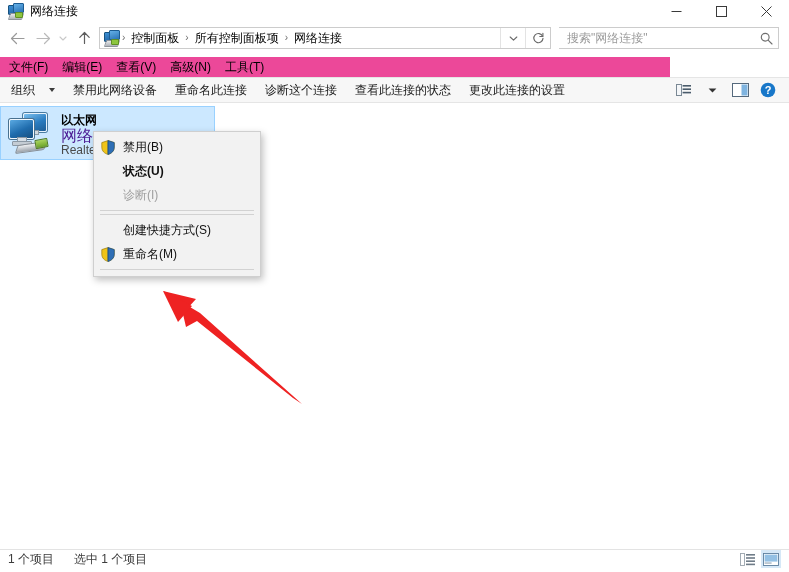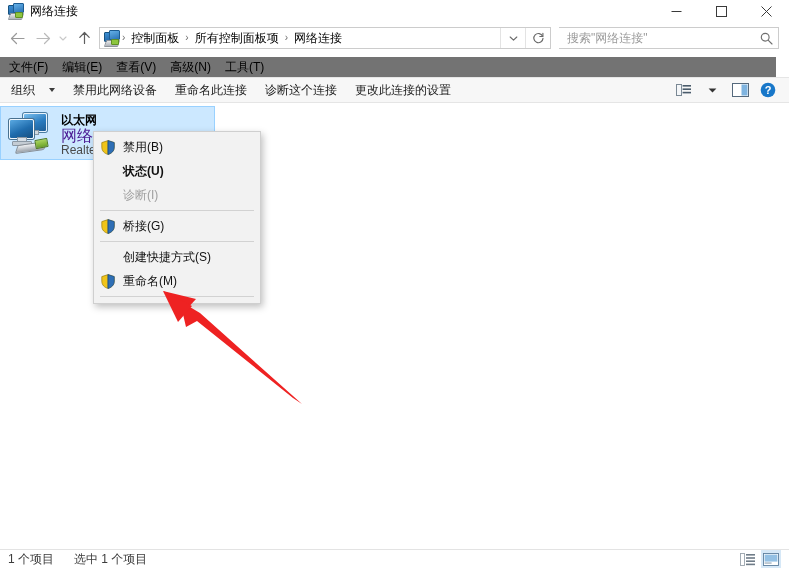--- a/index.html
+++ b/index.html
@@ -163,24 +163,24 @@
     color: #9b9b9b;
     white-space: nowrap;
     overflow: hidden;
   }
   .sb-icon { width: 24px; display: flex; align-items: center; justify-content: center; }
 
   
   .menubar {
     position: absolute;
     left: 0; top: 57px;
-    width: 776px; height: 20px;
-    display: flex;
-    align-items: center;
-    background: #737373;
+    width: 670px; height: 20px;
+    display: flex;
+    align-items: center;
+    background: #ec4899;
   }
   .menuitem {
     font-size: 12px;
     color: #000;
     padding: 2px 7px;
     white-space: nowrap;
   }
   .menubar .menuitem:first-child { margin-left: 2px; }
 
   
@@ -500,20 +500,21 @@
 </div>
 
 <div class="toolbar">
   <div class="tbitem">
     <span>组织</span>
     <span class="tb-caret"></span>
   </div>
   <div class="tbitem">禁用此网络设备</div>
   <div class="tbitem">重命名此连接</div>
   <div class="tbitem">诊断这个连接</div>
+  <div class="tbitem">查看此连接的状态</div>
   <div class="tbitem">更改此连接的设置</div>
 
   <div class="toolbar-right">
     <div class="tbicon">
       <svg width="16" height="15" viewBox="0 0 16 15">
         <rect x="0.5" y="1.5" width="5" height="11" fill="#f4f6f8" stroke="#7a8894" stroke-width="1"></rect>
         <rect x="7" y="2" width="8" height="1.6" fill="#4a5b6b"></rect>
         <rect x="7" y="5.4" width="8" height="1.6" fill="#4a5b6b"></rect>
         <rect x="7" y="8.8" width="8" height="1.6" fill="#4a5b6b"></rect>
         <rect x="5.6" y="2" width="1.2" height="1.6" fill="#9aa7b2"></rect>
@@ -578,30 +579,20 @@
     <span>状态(U)</span>
   </div>
 
   <div class="ctxrow disabled">
     <span class="ctx-iconslot"></span>
     <span>诊断(I)</span>
   </div>
 
   <div class="ctxsep"></div>
 
-  <div class="ctxrow">
-    <span class="ctx-iconslot">
-      <svg class="shield" viewBox="0 0 14 15">
-        <path d="M7 0.6 L13.2 2.6 V7.2 C13.2 11 10.5 13.5 7 14.4 C3.5 13.5 0.8 11 0.8 7.2 V2.6 Z" fill="#f0c419" stroke="#9a7b0c" stroke-width="0.7"></path>
-        <path d="M7 0.6 L13.2 2.6 V7.2 C13.2 11 10.5 13.5 7 14.4 Z" fill="#2f6fb5" stroke="#1e5187" stroke-width="0.7"></path>
-        <path d="M7 0.6 V14.4" stroke="#1e5187" stroke-width="0.6"></path>
-      </svg>
-    </span>
-    <span>桥接(G)</span>
-  </div>
 
   <div class="ctxsep"></div>
 
   <div class="ctxrow">
     <span class="ctx-iconslot"></span>
     <span>创建快捷方式(S)</span>
   </div>
 
 
   <div class="ctxrow">

